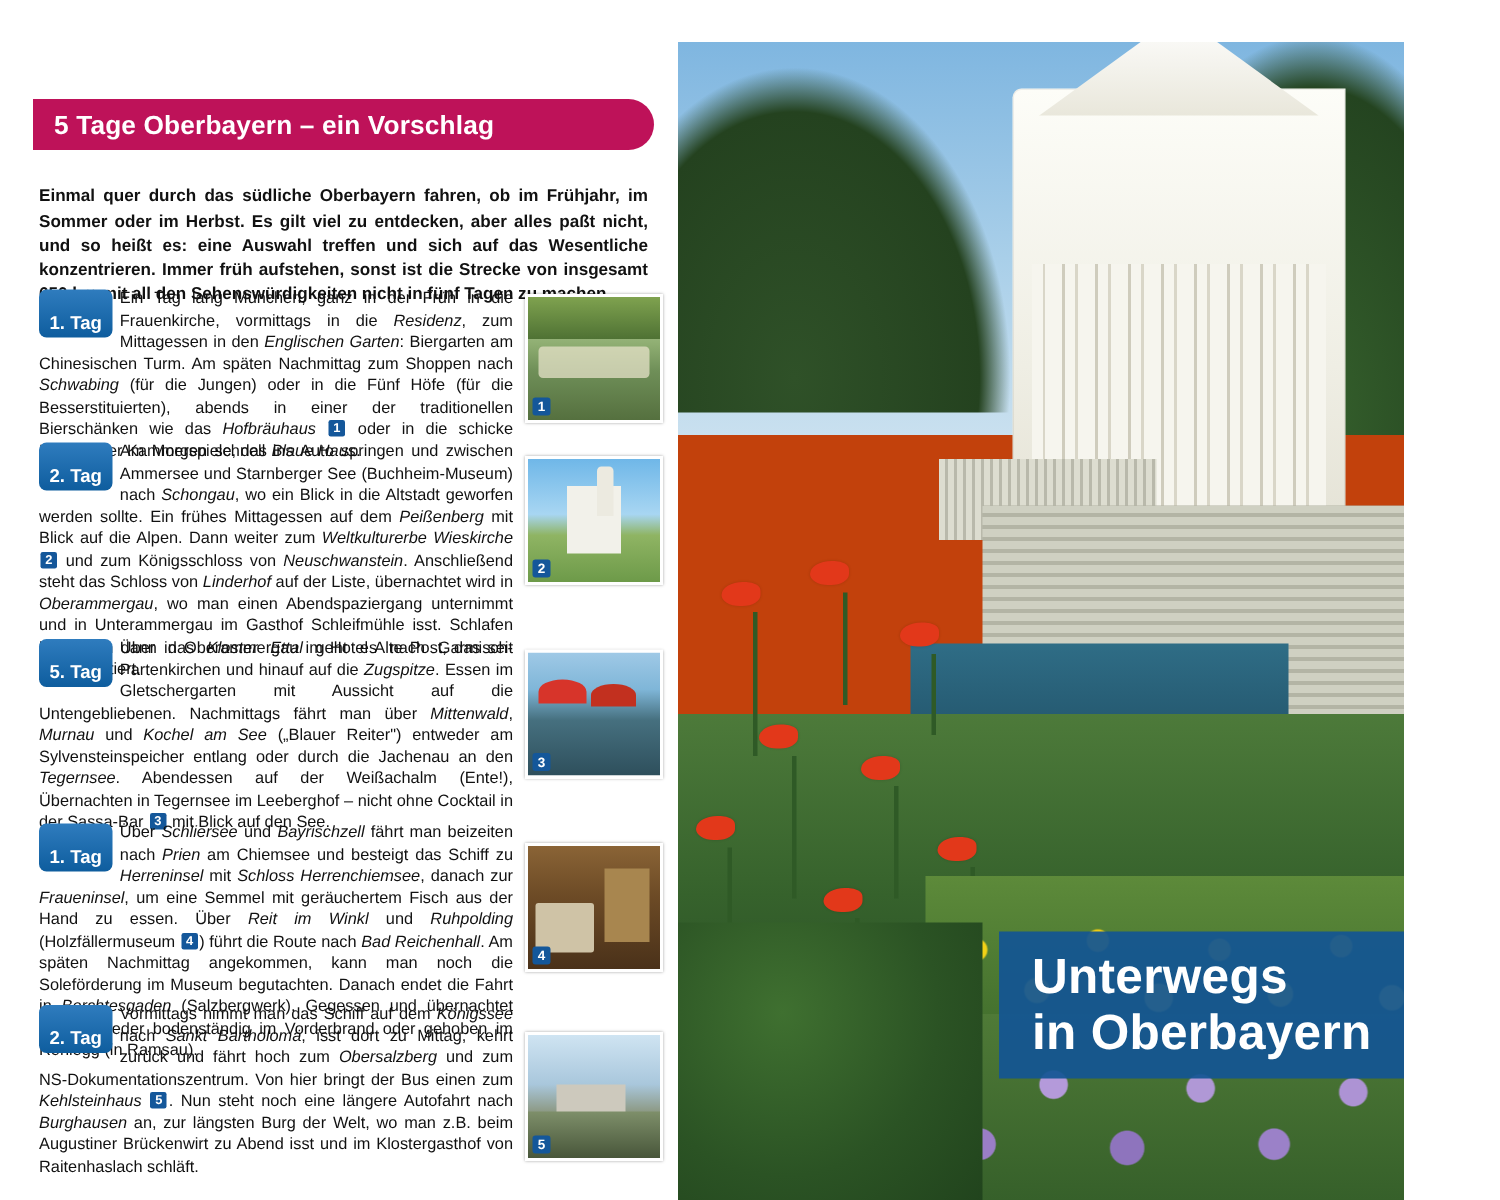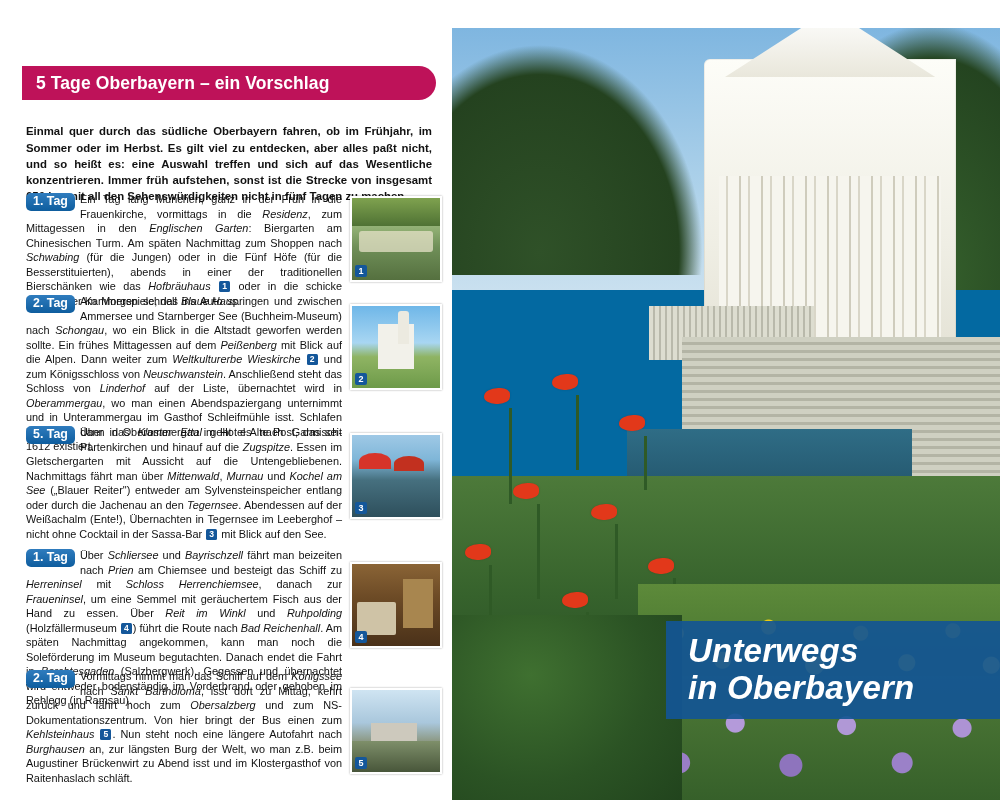--- a/index.html
+++ b/index.html
@@ -59,21 +59,21 @@
     text-align: justify;
   }
   .day-badge {
     display: inline-block;
     background: #1565a8;
     background: linear-gradient(to bottom, #2f7cbe, #0e5d9e);
     color: #fff;
     font-weight: bold;
     font-size: 12.4px;
     border-radius: 5px;
-    padding: 2px 7px 3px 7px;
+    padding: 16px 7px 3px 7px;
     margin-right: 5px;
     float: left;
     line-height: 1.05;
     position: relative;
     top: 1px;
   }
   .day-text i { font-style: italic; }
   .num-chip {
     display: inline-block;
     background: #14579a;
@@ -149,24 +149,23 @@
   .a5 { background: linear-gradient(#cfe4f2 0%, #a9c7dc 40%, #8d9a86 62%, #63724f 100%); }
   .a5:before{content:"";position:absolute;left:22%;top:40%;width:52%;height:26%;
     background:#cdc9bd;}
   .a5:after{content:"";position:absolute;left:0;top:62%;width:100%;height:38%;
     background:linear-gradient(#7e8f6a,#48563a);}
 
   
   #photo {
     position: absolute;
     left: 452px; top: 28px;
-    width: 548px; height: 772px;
+    width: 484px; height: 772px;
     overflow: hidden;
-    background: #0369a1;
-    font-style: italic;
+    background: #c2410c;
   }
   
   #sky { position:absolute; left:0; top:0; width:100%; height:34%;
     background: linear-gradient(#7fb6e0 0%, #a9cfe9 55%, #c9e0ef 100%); }
   
   #hill-left { position:absolute; left:-4%; top:2%; width:50%; height:30%;
     background: radial-gradient(ellipse at 40% 90%, #2f5128 0%, #24421f 60%, rgba(36,66,31,0) 70%);
   }
   #hill-right { position:absolute; right:-6%; top:0%; width:46%; height:34%;
     background: radial-gradient(ellipse at 60% 95%, #35602c 0%, #244420 62%, rgba(36,68,32,0) 72%);

